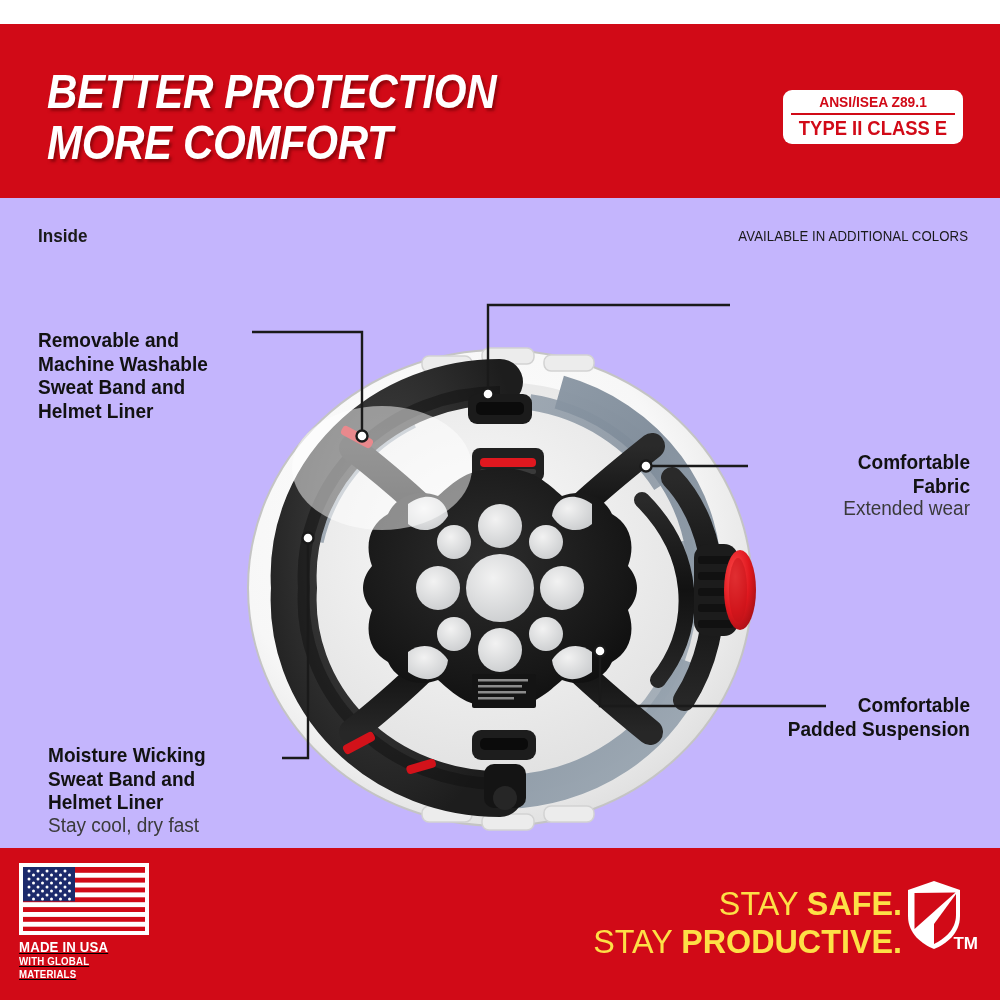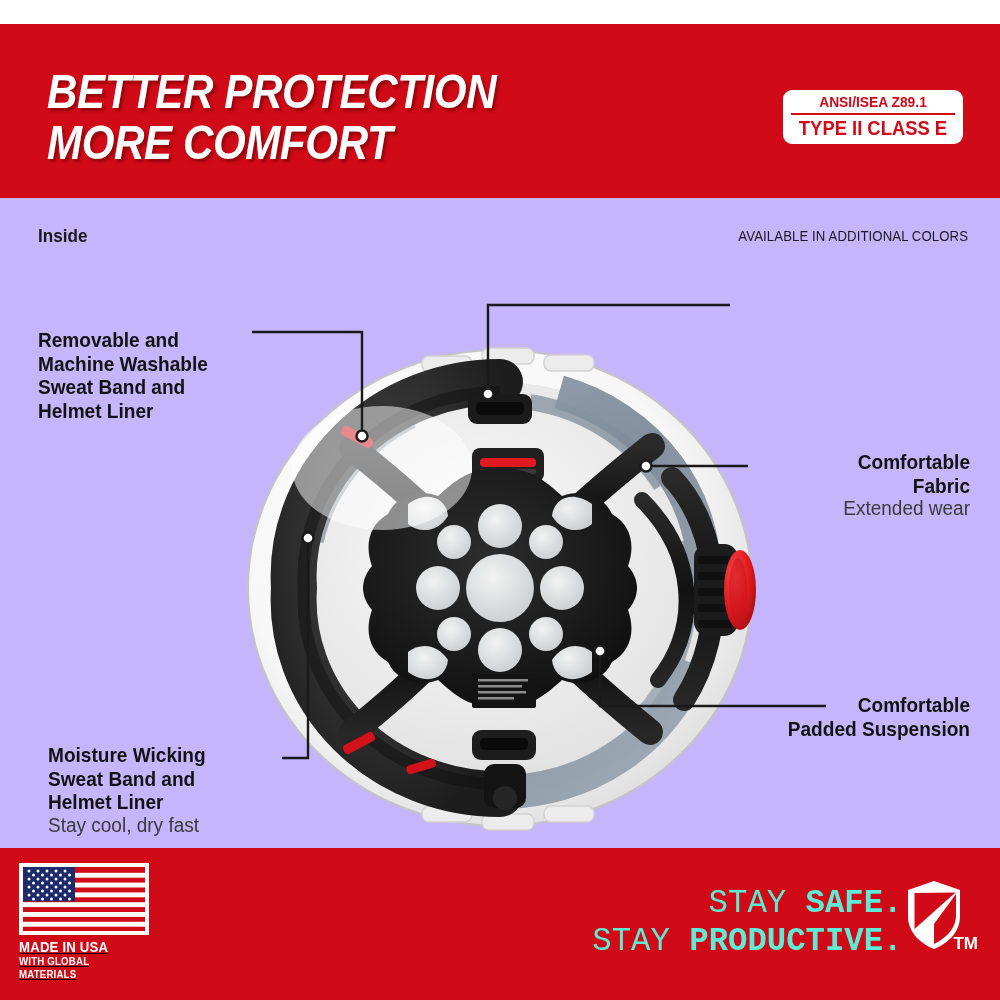--- a/index.html
+++ b/index.html
@@ -101,21 +101,21 @@
     transform:scaleX(0.88); transform-origin:left top; margin-top:3px;
     letter-spacing:0.2px;
   }
   .usa-line2 {
     color:#ffffff; font-weight:bold; font-size:11px; line-height:13px;
     transform:scaleX(0.88); transform-origin:left top;
     letter-spacing:0.2px;
   }
   #tagline {
     position:absolute; right:98px; top:36px;
-    text-align:right; color:#5eead4;font-family:Liberation Mono, monospace;
+    text-align:right; color:#fde047;
   }
   .tag-row { font-size:34px; line-height:38px; white-space:nowrap; transform:scaleX(0.95); transform-origin:right top; }
   .tag-thin { font-weight:normal; }
   .tag-bold { font-weight:bold; }
   #shield-wrap { position:absolute; right:38px; top:32px; width:56px; height:70px; }
   #tm {
     position:absolute; right:22px; top:86px;
     color:#ffffff; font-size:17px; font-weight:bold;
   }
 </style>

